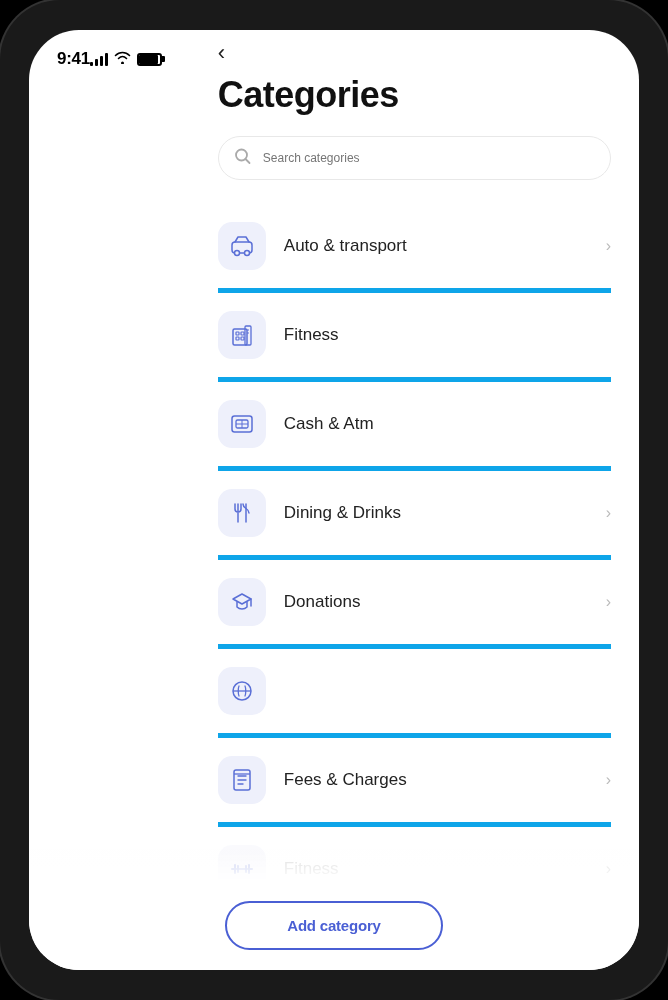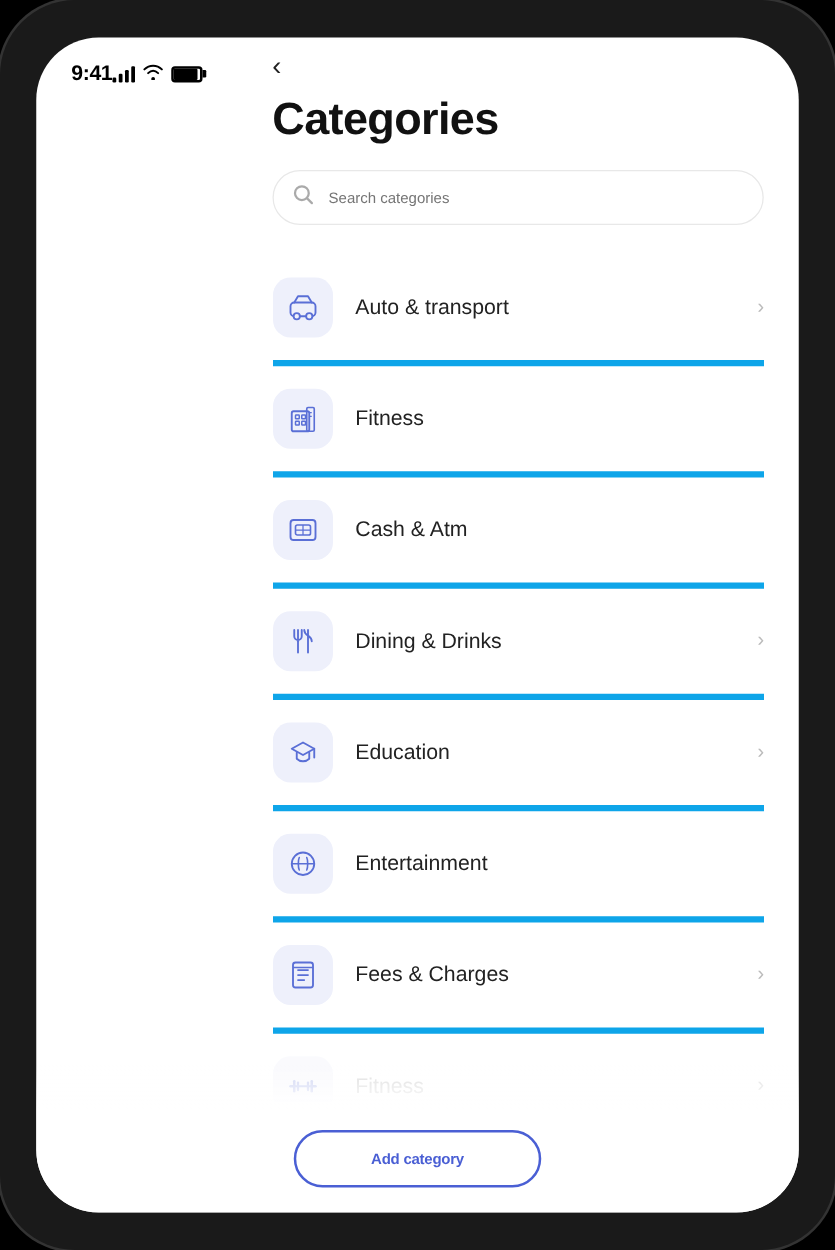--- a/index.html
+++ b/index.html
@@ -225,21 +225,21 @@
       display: flex;
       justify-content: center;
       z-index: 10;
     }
 
     .add-category-btn {
       background: #fff;
       border: 2px solid #4a5fd4;
       border-radius: 30px;
       padding: 14px 60px;
-      font-size: 12px;
+      font-size: 15px;
       font-weight: 600;
       color: #4a5fd4;
       cursor: pointer;
       letter-spacing: -0.2px;
       margin-top: 40px;
     }
 
     
     .category-item.partial {
       opacity: 0.5;
@@ -350,34 +350,33 @@
         </div>
 
         <div class="category-item">
           <div class="category-icon-wrap">
             <svg viewBox="0 0 26 26" fill="none" xmlns="http://www.w3.org/2000/svg">
               <path d="M4 10l9-5 9 5-9 5-9-5z" stroke="#5a6fd6" stroke-width="1.5" stroke-linejoin="round"></path>
               <path d="M8 13v5c1.5 1.5 3 2 5 2s3.5-.5 5-2v-5" stroke="#5a6fd6" stroke-width="1.5" stroke-linecap="round" stroke-linejoin="round"></path>
               <line x1="22" y1="10" x2="22" y2="17" stroke="#5a6fd6" stroke-width="1.5" stroke-linecap="round"></line>
             </svg>
           </div>
-          <span class="category-label">Education</span>
+          <span class="category-label">Donations</span>
           <span class="chevron-right">›</span>
         </div>
 
         <div class="category-item">
           <div class="category-icon-wrap">
             <svg viewBox="0 0 26 26" fill="none" xmlns="http://www.w3.org/2000/svg">
               <circle cx="13" cy="13" r="9" stroke="#5a6fd6" stroke-width="1.5"></circle>
               <path d="M10 8c-1 2-1 8 0 10" stroke="#5a6fd6" stroke-width="1.3" stroke-linecap="round"></path>
               <path d="M16 8c1 2 1 8 0 10" stroke="#5a6fd6" stroke-width="1.3" stroke-linecap="round"></path>
               <line x1="4" y1="13" x2="22" y2="13" stroke="#5a6fd6" stroke-width="1.3"></line>
             </svg>
           </div>
-          <span class="category-label">Entertainment</span>
         </div>
 
         <div class="category-item">
           <div class="category-icon-wrap">
             <svg viewBox="0 0 26 26" fill="none" xmlns="http://www.w3.org/2000/svg">
               <rect x="5" y="3" width="16" height="20" rx="2" stroke="#5a6fd6" stroke-width="1.5"></rect>
               <line x1="9" y1="9" x2="17" y2="9" stroke="#5a6fd6" stroke-width="1.4" stroke-linecap="round"></line>
               <line x1="9" y1="13" x2="17" y2="13" stroke="#5a6fd6" stroke-width="1.4" stroke-linecap="round"></line>
               <line x1="9" y1="17" x2="14" y2="17" stroke="#5a6fd6" stroke-width="1.4" stroke-linecap="round"></line>
               <line x1="5" y1="7" x2="21" y2="7" stroke="#5a6fd6" stroke-width="1.3"></line>

